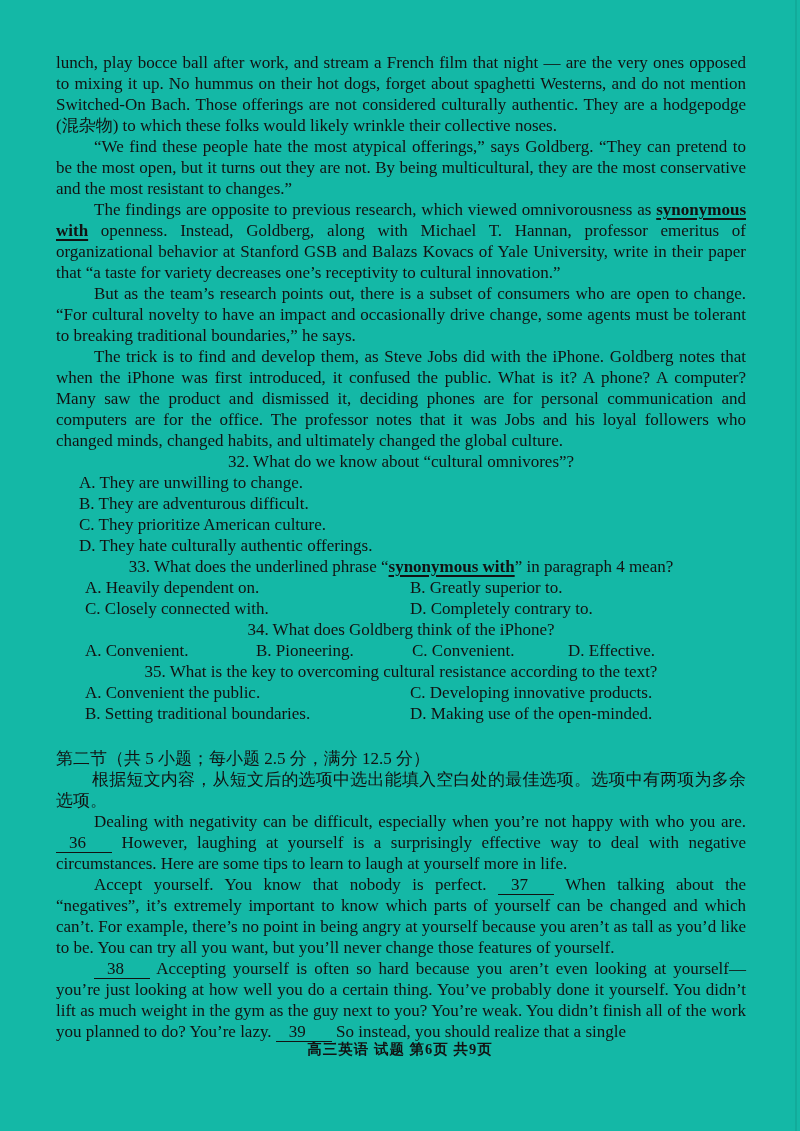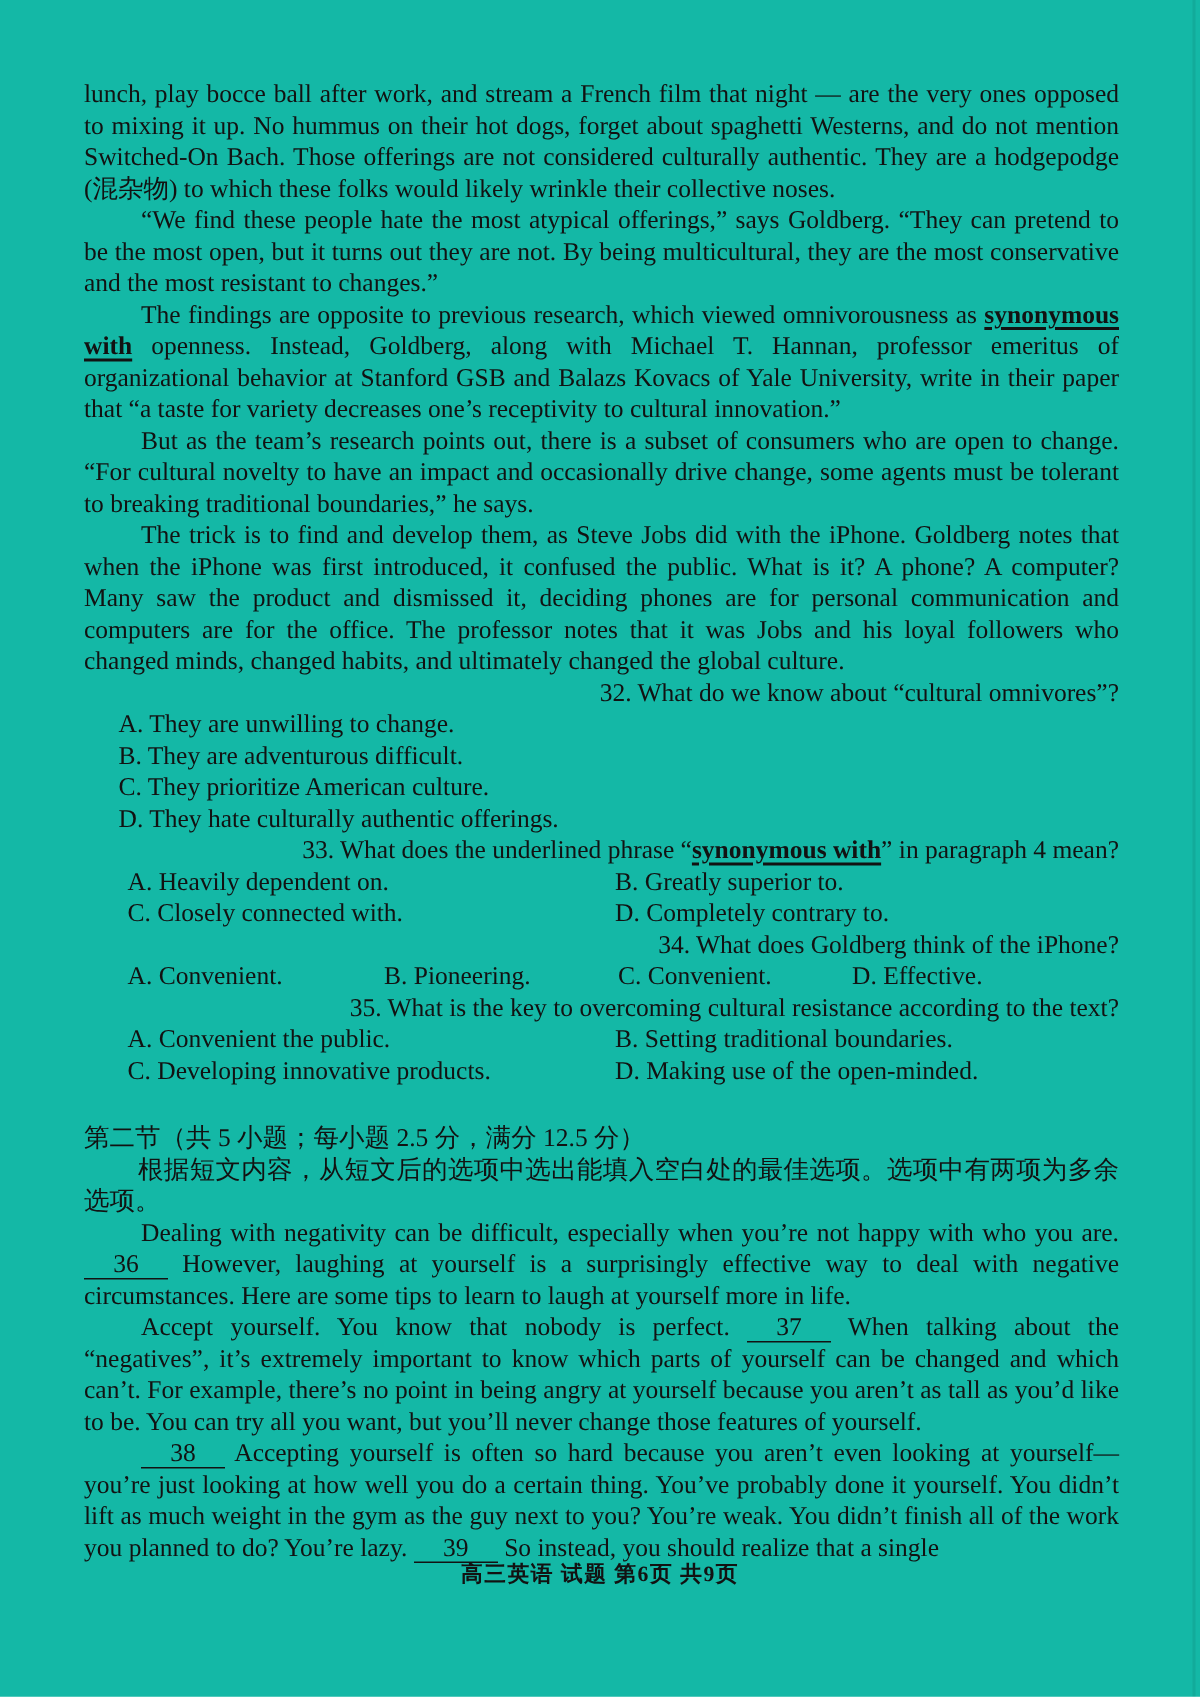--- a/index.html
+++ b/index.html
@@ -19,21 +19,21 @@
     position: absolute;
     left: 56px; top: 52px;
     width: 690px;
     font-size: 17px;
     line-height: 21px;
     text-align: justify;
   }
   p { margin: 0; padding: 0; }
   .para { text-indent: 38px; }
   .no-indent { text-indent: 0; }
-  .qstem { text-indent: 0; text-align: right; }
+  .qstem { text-indent: 0; text-align: center; }
   .opt { text-align: left; }
   .opts-col { margin-left: 23px; }
   .opts-grid2 {
     display: grid;
     grid-template-columns: 325px 1fr;
     margin-left: 29px;
   }
   .opts-row { display: flex; margin-left: 29px; }
   .opts-row .opt:nth-child(1) { width: 171px; }
   .opts-row .opt:nth-child(2) { width: 156px; }
@@ -41,21 +41,21 @@
   .bu {
     font-weight: 700;
     text-decoration: underline;
     text-decoration-thickness: 1.5px;
     text-underline-offset: 3px;
   }
   .blank {
     display: inline-block;
     min-width: 30px;
     padding: 0 13px;
-    text-align: center;
+    text-align: left;
     border-bottom: 1.6px solid #121212;
     line-height: 18px;
     text-indent: 0;
   }
   .sec-head { text-indent: 0; text-align: left; margin-top: 24px; }
   .cn-indent { text-indent: 36px; }
   .footer {
     position: absolute;
     top: 1040px; left: 0;
     width: 100%;
@@ -114,22 +114,22 @@
         <p class="opt">B. Pioneering.</p>
         <p class="opt">C. Convenient.</p>
         <p class="opt">D. Effective.</p>
       </div>
     </div>
 
     <div class="question">
       <p class="qstem">35. What is the key to overcoming cultural resistance according to the text?</p>
       <div class="opts-grid2">
         <p class="opt">A. Convenient the public.</p>
+        <p class="opt">C. Developing innovative products.</p>
         <p class="opt">B. Setting traditional boundaries.</p>
-        <p class="opt">C. Developing innovative products.</p>
         <p class="opt">D. Making use of the open-minded.</p>
       </div>
     </div>
 
     <p class="sec-head">第二节（共 5 小题；每小题 2.5 分，满分 12.5 分）</p>
     <p class="para cn-indent">根据短文内容，从短文后的选项中选出能填入空白处的最佳选项。选项中有两项为多余选项。</p>
 
     <p class="para"><span>Dealing with negativity can be difficult, especially when you’re not happy with who you are. </span><span class="blank">36</span><span> However, laughing at yourself is a surprisingly effective way to deal with negative circumstances. Here are some tips to learn to laugh at yourself more in life.</span></p>
 
     <p class="para"><span>Accept yourself. You know that nobody is perfect. </span><span class="blank">37</span><span> When talking about the “negatives”, it’s extremely important to know which parts of yourself can be changed and which can’t. For example, there’s no point in being angry at yourself because you aren’t as tall as you’d like to be. You can try all you want, but you’ll never change those features of yourself.</span></p>

